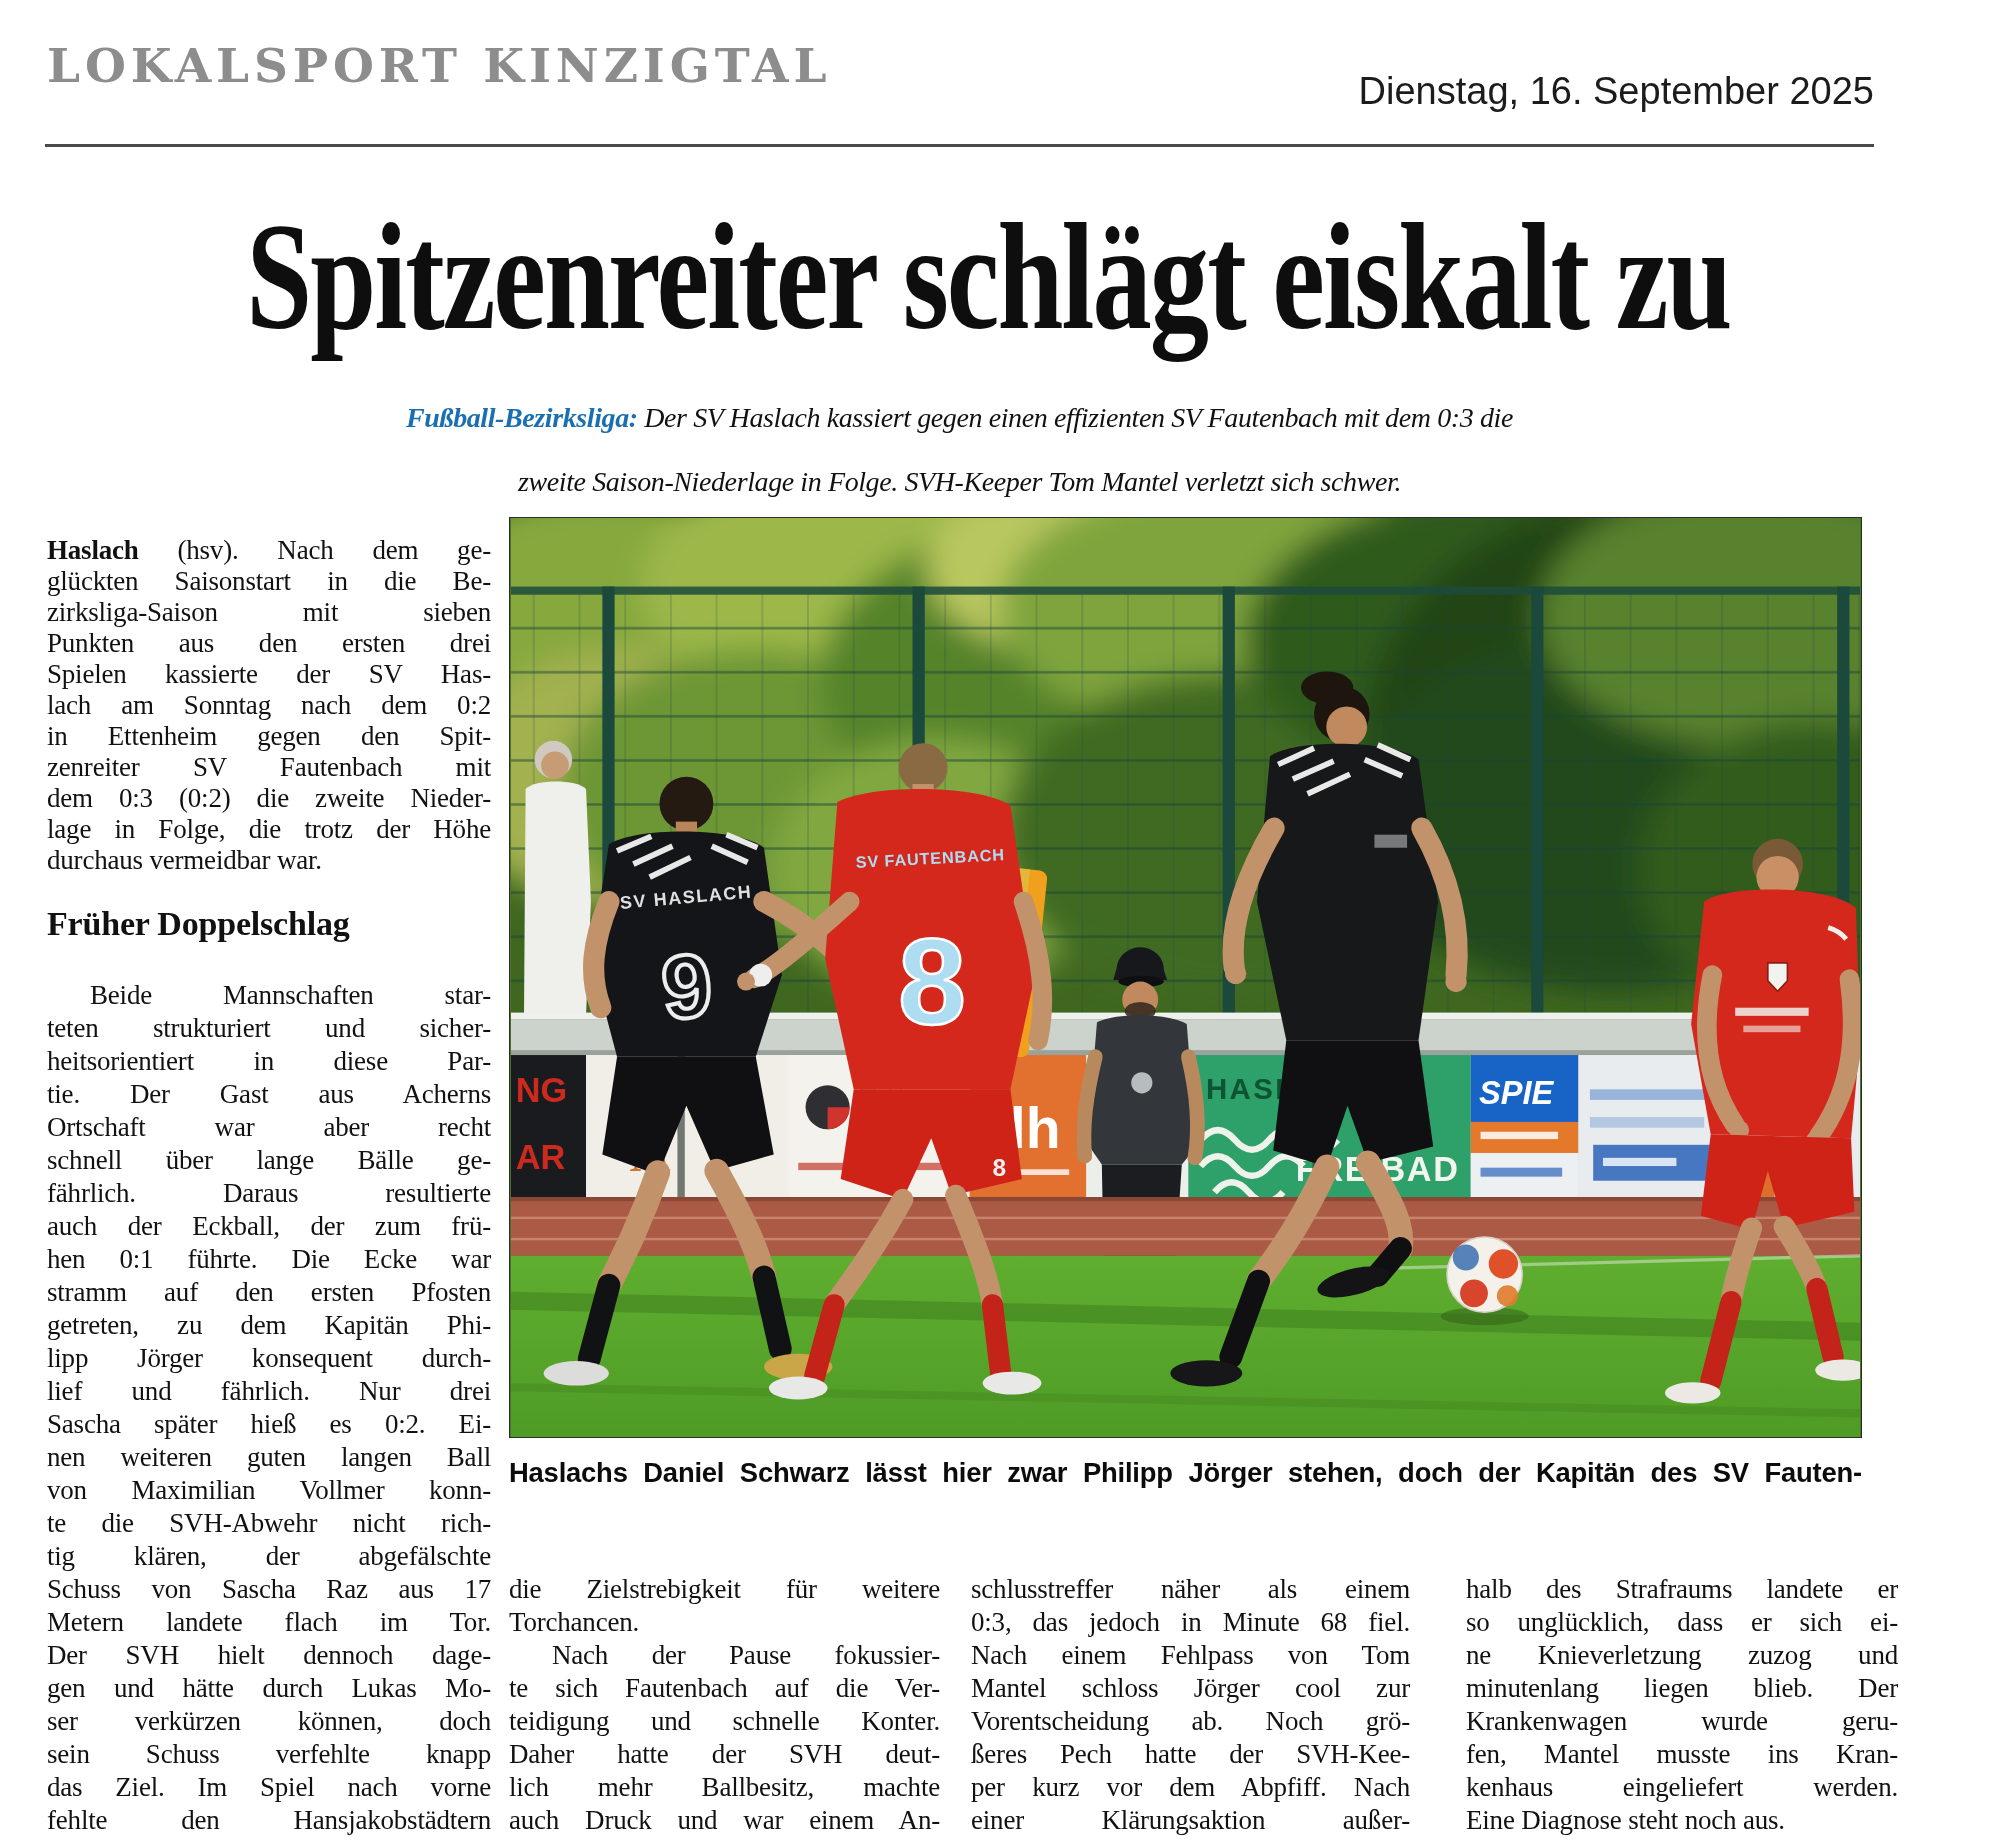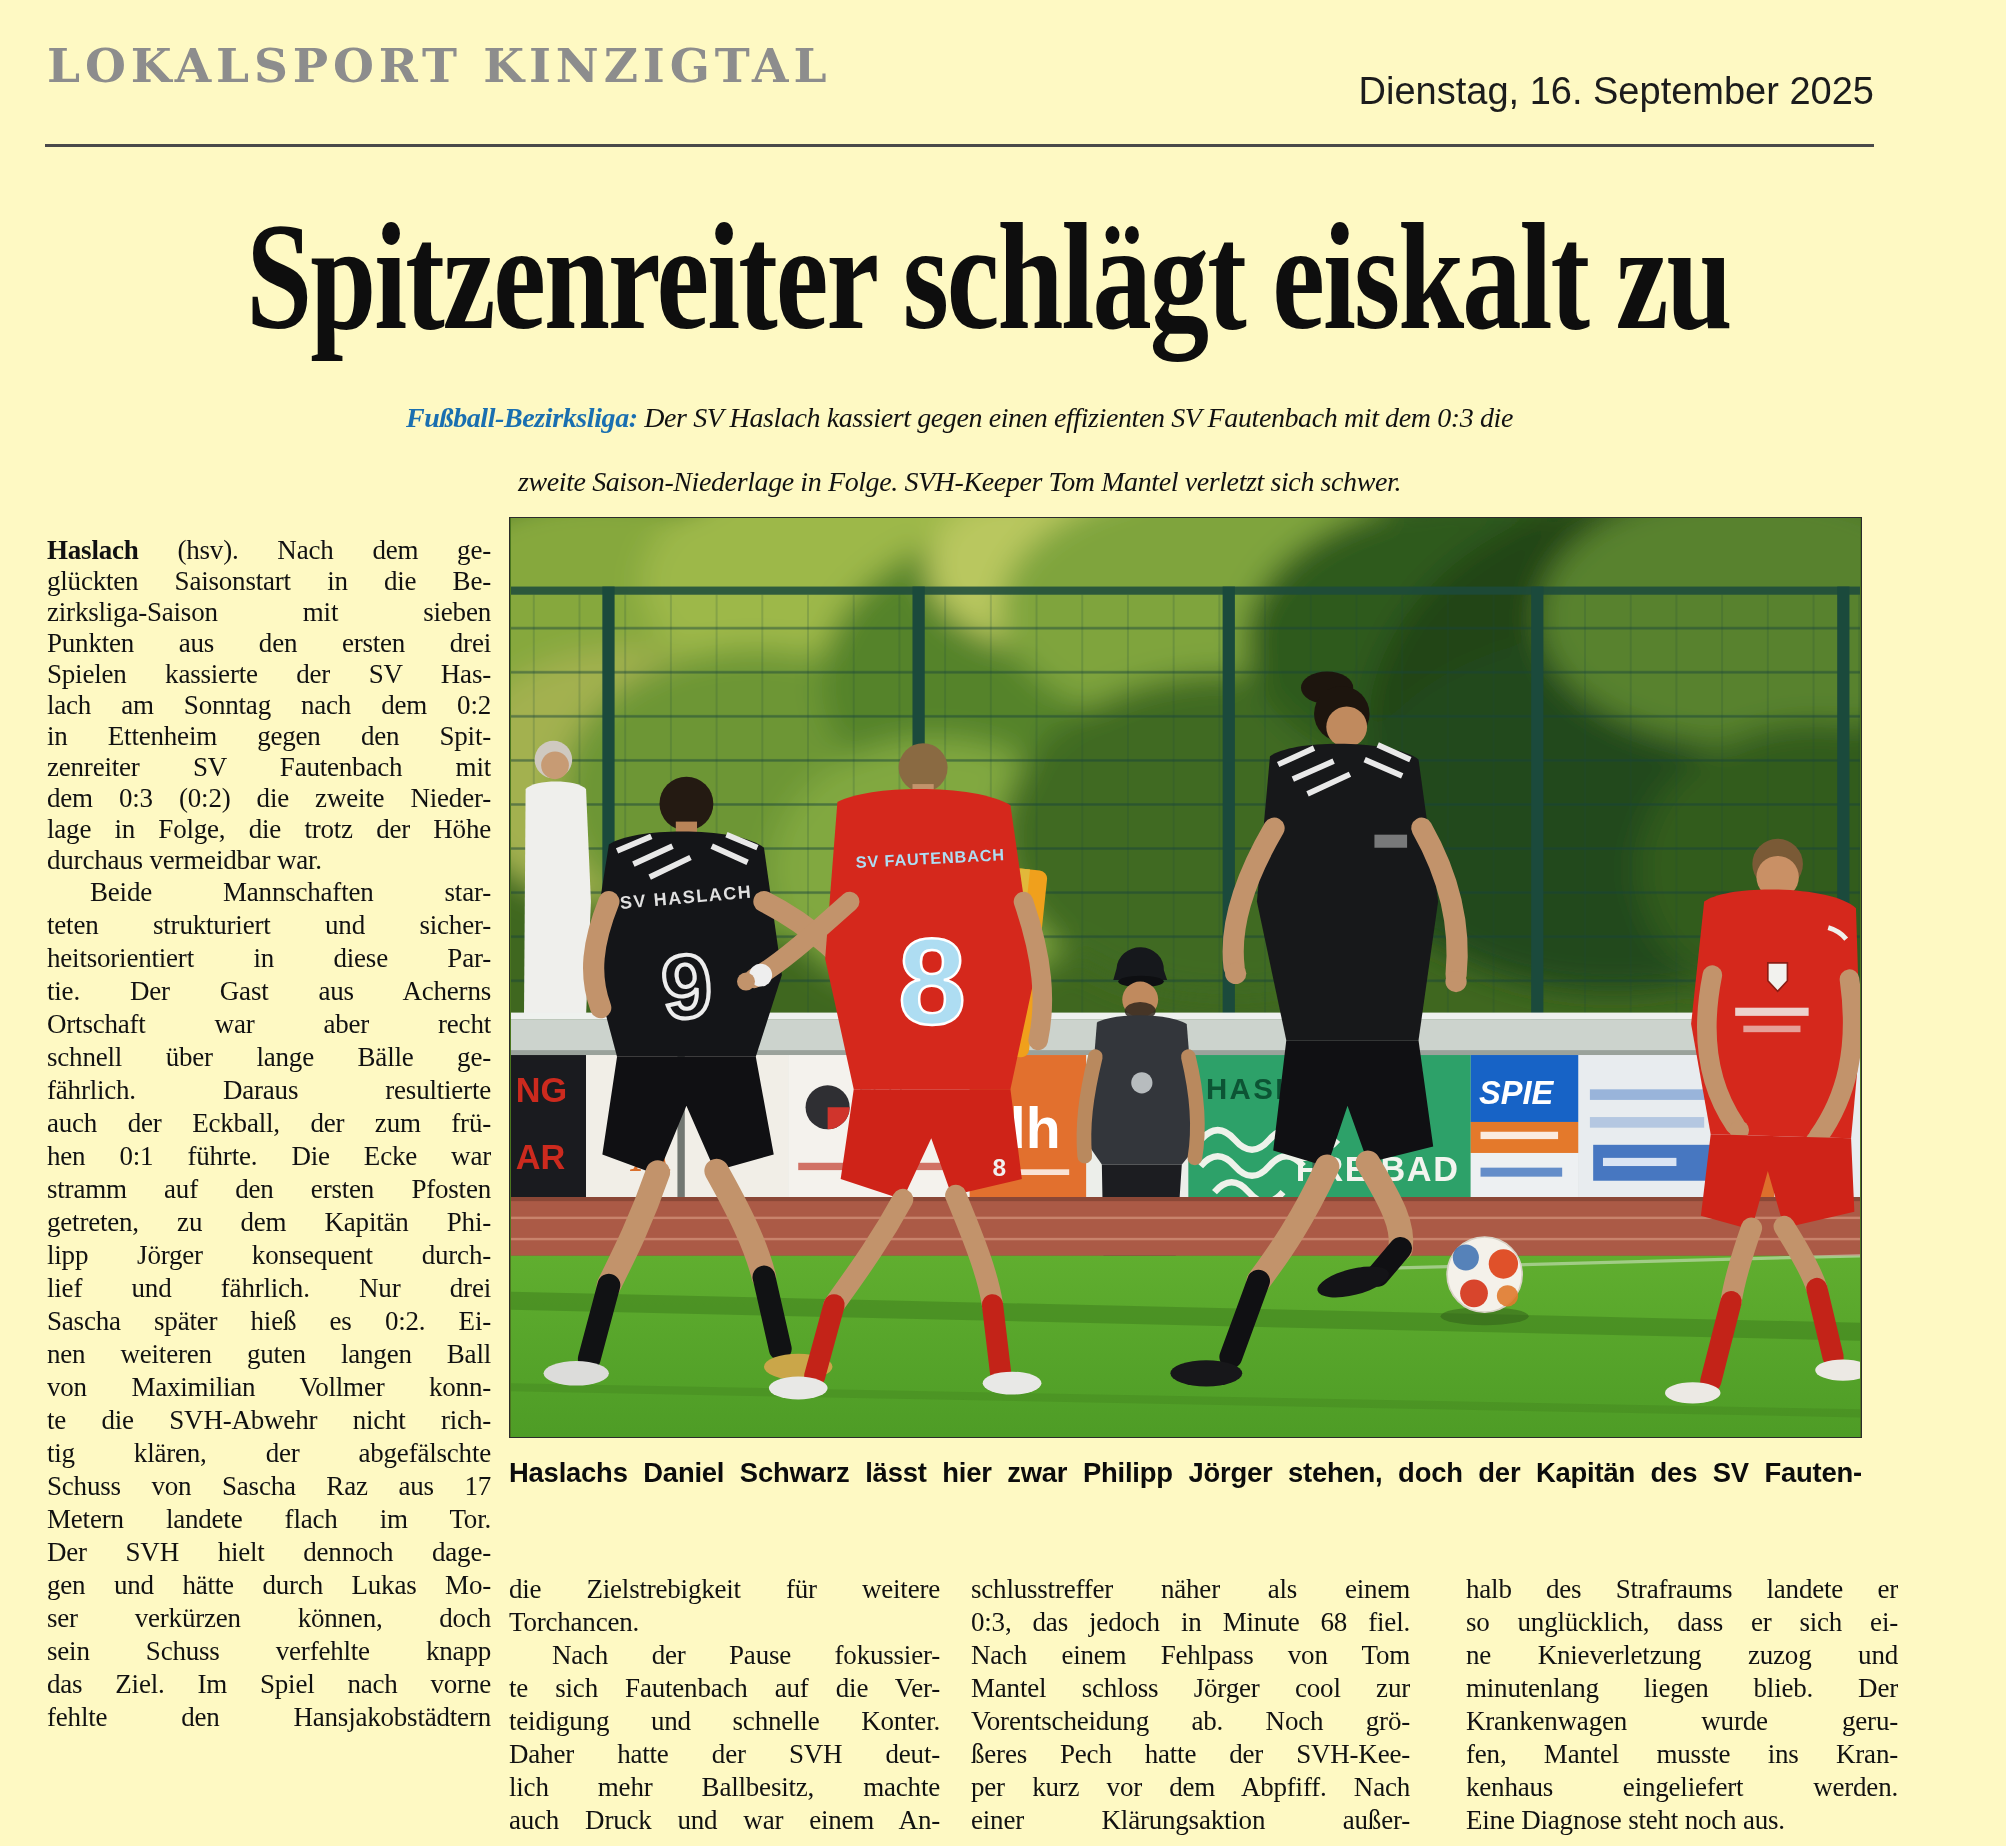--- a/index.html
+++ b/index.html
@@ -1,16 +1,16 @@
 <!DOCTYPE html>
 <html style="font-size:13px"><head>
 <meta charset="utf-8">
 <style>
   html,body{margin:0;padding:0;background:#6e6e6e;}
-  .page{position:relative;width:2007px;height:1846px;background:#fef9c3;overflow:hidden;
+  .page{position:relative;width:2007px;height:1846px;background:#ffffff;overflow:hidden;
         font-family:"Liberation Serif",serif;color:#111;}
   
   .kicker{position:absolute;left:47px;top:38px;font-family:"DejaVu Serif",serif;
           font-size:47px;font-weight:bold;letter-spacing:4.9px;color:#8d8d8d;white-space:nowrap;}
   .pagedate{position:absolute;top:70px;right:133px;font-family:"Liberation Sans",sans-serif;
             font-size:38px;color:#1c1c1c;white-space:nowrap;}
   .rule{position:absolute;left:45px;top:144px;width:1829px;height:2.5px;background:#4a4a4a;}
   
   .headline{position:absolute;left:45px;top:198px;width:1829px;margin:0;text-align:center;
             font-size:152px;font-weight:700;letter-spacing:-2.5px;line-height:1.05;color:#0e0e0e;
@@ -65,20 +65,21 @@
         <div class="bline jline">zirksliga-Saison mit sieben</div>
         <div class="bline jline">Punkten aus den ersten drei</div>
         <div class="bline jline">Spielen kassierte der SV Has-</div>
         <div class="bline jline">lach am Sonntag nach dem 0:2</div>
         <div class="bline jline">in Ettenheim gegen den Spit-</div>
         <div class="bline jline">zenreiter SV Fautenbach mit</div>
         <div class="bline jline">dem 0:3 (0:2) die zweite Nieder-</div>
         <div class="bline jline">lage in Folge, die trotz der Höhe</div>
         <div class="bline jline end">durchaus vermeidbar war.</div>
       </div>
+    <h3 class="crosshead">Früher Doppelschlag</h3>
     <div class="p2">
         <div class="bline jline ind">Beide Mannschaften star-</div>
         <div class="bline jline">teten strukturiert und sicher-</div>
         <div class="bline jline">heitsorientiert in diese Par-</div>
         <div class="bline jline">tie. Der Gast aus Acherns</div>
         <div class="bline jline">Ortschaft war aber recht</div>
         <div class="bline jline">schnell über lange Bälle ge-</div>
         <div class="bline jline">fährlich. Daraus resultierte</div>
         <div class="bline jline">auch der Eckball, der zum frü-</div>
         <div class="bline jline">hen 0:1 führte. Die Ecke war</div>

